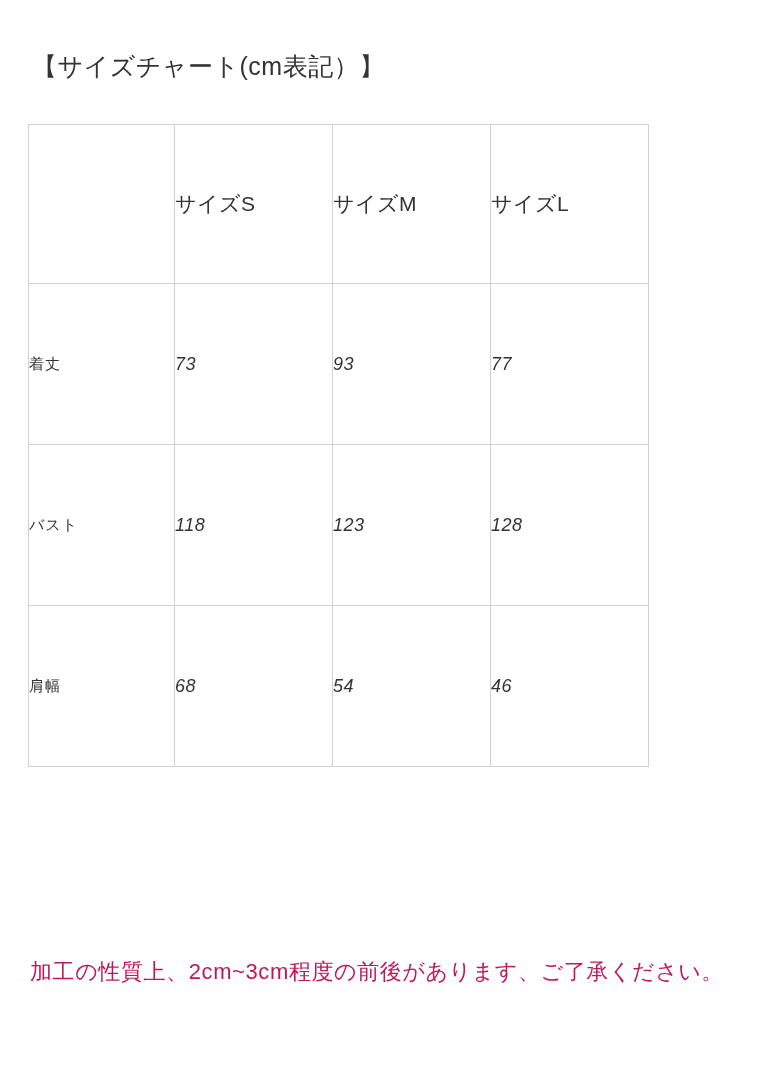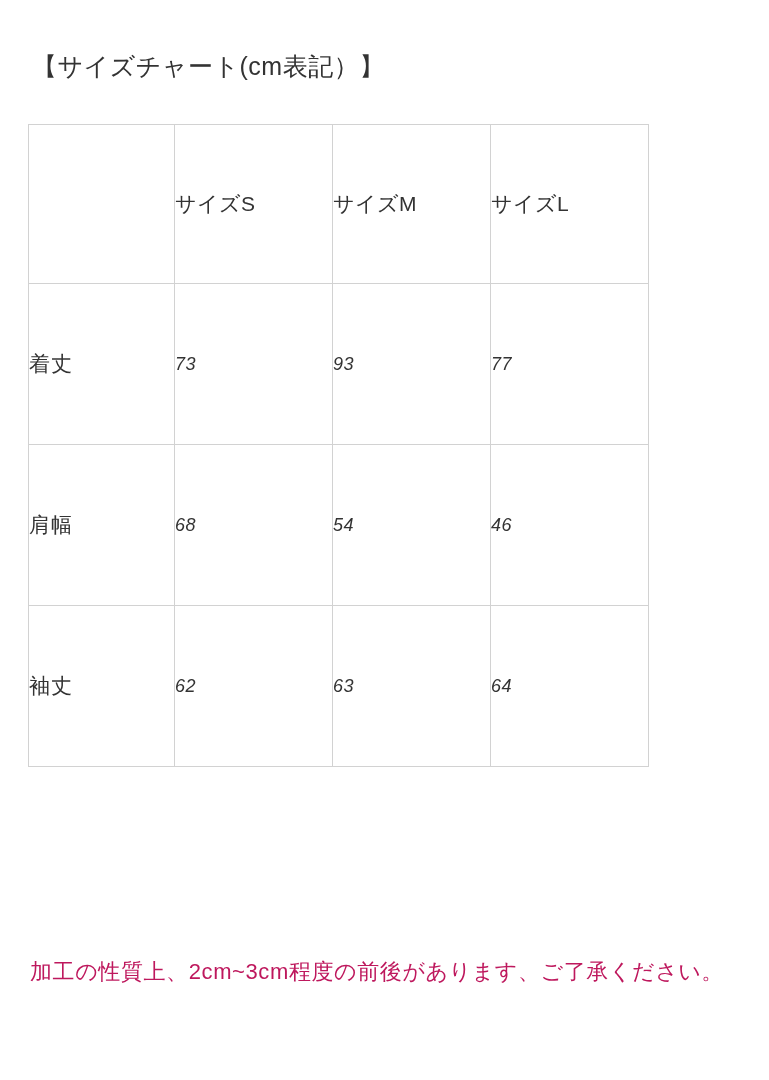--- a/index.html
+++ b/index.html
@@ -63,21 +63,21 @@
   .body-row td { height: 160px; }
 
   .hdr-cell {
     font-size: 21px;
     padding-left: 26px;
     letter-spacing: 0.5px;
     white-space: nowrap;
   }
 
   .row-label {
-    font-size: 21px;
+    font-size: 15px;
     padding-left: 26px;
     letter-spacing: 1px;
     white-space: nowrap;
   }
 
   .val-cell {
     font-size: 18px;
     padding-left: 26px;
     letter-spacing: 0.5px;
     font-style: italic;
@@ -130,34 +130,34 @@
         <td class="hdr-cell">サイズL</td>
       </tr>
 
       <tr class="body-row">
         <td class="row-label">着丈</td>
         <td class="val-cell">73</td>
         <td class="val-cell">93</td>
         <td class="val-cell">77</td>
       </tr>
 
+      <tr class="body-row">
+        <td class="row-label">バスト</td>
+        <td class="val-cell">118</td>
+        <td class="val-cell">123</td>
+        <td class="val-cell">128</td>
+      </tr>
 
       <tr class="body-row">
         <td class="row-label">肩幅</td>
         <td class="val-cell">68</td>
         <td class="val-cell">54</td>
         <td class="val-cell">46</td>
       </tr>
 
-      <tr class="body-row">
-        <td class="row-label">袖丈</td>
-        <td class="val-cell">62</td>
-        <td class="val-cell">63</td>
-        <td class="val-cell">64</td>
-      </tr>
     </tbody>
   </table>
 
   <div class="note">加工の性質上、2cm~3cm程度の前後があります、ご了承ください。</div>
 
   <div class="corner-arc"></div>
 
 </div>
 
 </body></html>

